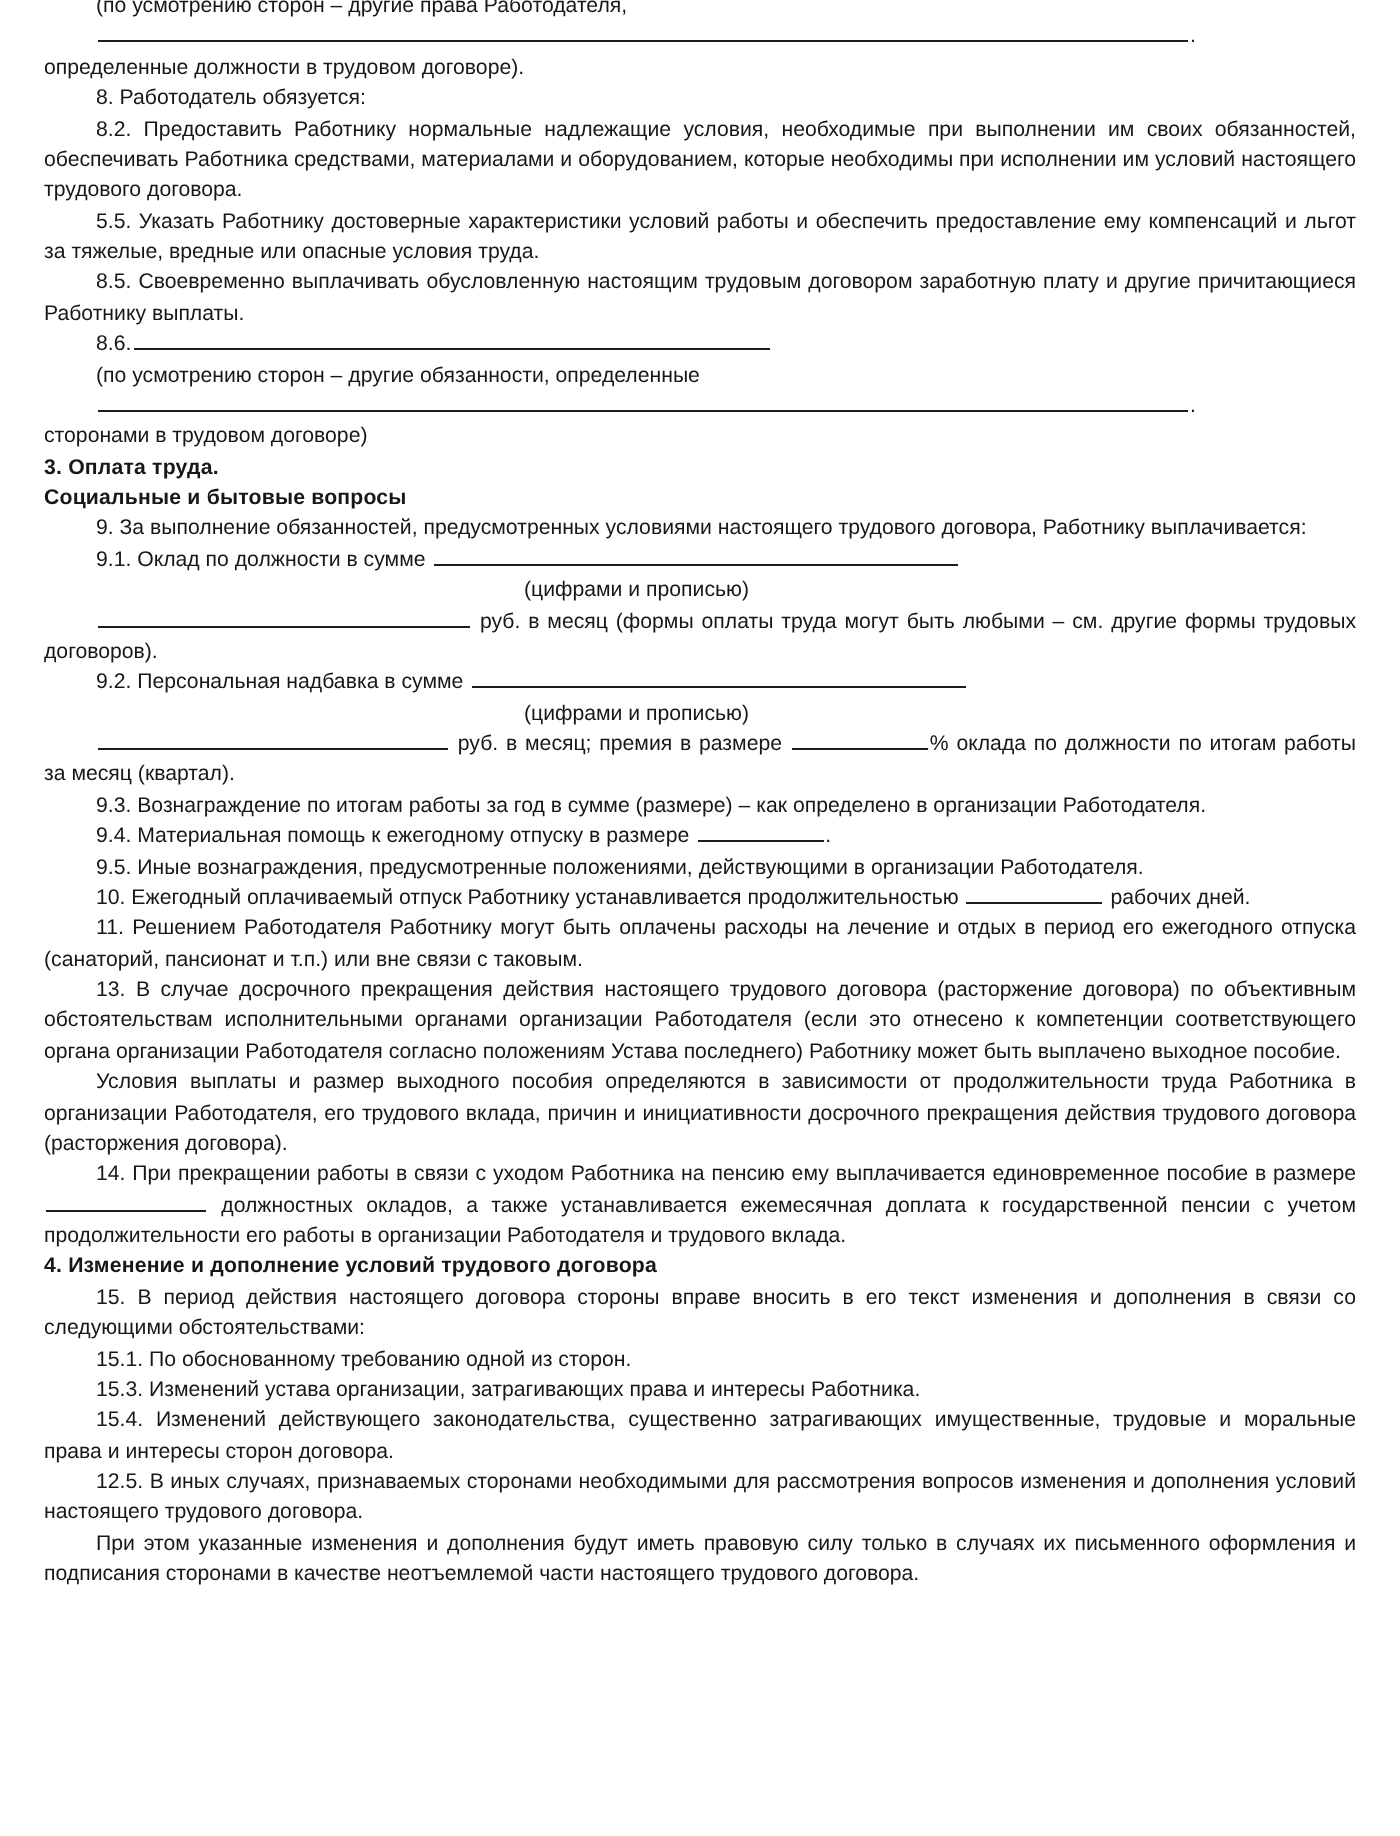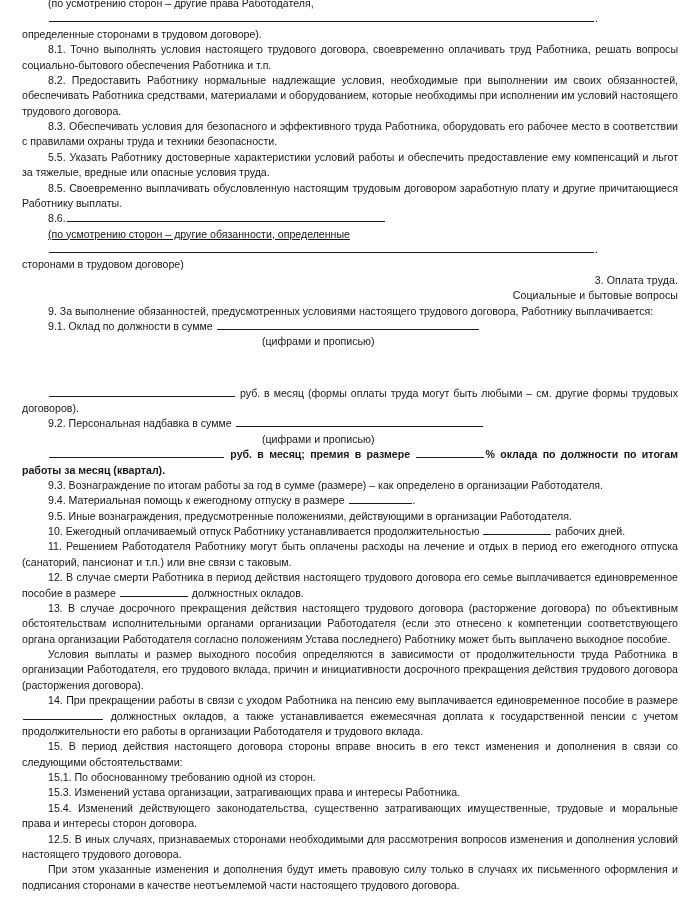--- a/index.html
+++ b/index.html
@@ -37,23 +37,23 @@
     margin: 0;
     padding: 0;
   }
   .p {
     text-indent: 26px;
   }
   .p-flush {
     text-indent: 0;
   }
   .heading {
-    text-align: right;
+    text-align: left;
     text-indent: 0;
-    font-weight: normal;
+    font-weight: bold;
     letter-spacing: 0.1px;
   }
   .nojust {
     text-align: left;
   }
   
   .blank {
     display: inline-block;
     border-bottom: 1px solid #1c1c1c;
     vertical-align: baseline;
@@ -78,49 +78,46 @@
 
     <p class="p-flush nojust" style="text-indent:26px;">
       <span>(по усмотрению сторон – другие права Работодателя,</span>
     </p>
 
     <p class="p-flush nojust" style="text-indent:26px;">
       <span class="blank b-full"></span><span>.</span>
     </p>
 
     <p class="p-flush nojust">
-      <span>определенные сторонами в трудовом договоре).</span>
-    </p>
-
-
-    <p class="p">
-      <span>8.1. Точно выполнять условия настоящего трудового договора, своевременно оплачивать труд Работника, решать вопросы социально-бытового обеспечения Работника и т.п.</span>
-    </p>
+      <span>определенные должности в трудовом договоре).</span>
+    </p>
+
+    <p class="p nojust">
+      <span>8. Работодатель обязуется:</span>
+    </p>
+
 
     <p class="p">
       <span>8.2. Предоставить Работнику нормальные надлежащие условия, необходимые при выполнении им своих обязанностей, обеспечивать Работника средствами, материалами и оборудованием, которые необходимы при исполнении им условий настоящего трудового договора.</span>
     </p>
 
-    <p class="p">
-      <span>8.3. Обеспечивать условия для безопасного и эффективного труда Работника, оборудовать его рабочее место в соответствии с правилами охраны труда и техники безопасности.</span>
-    </p>
 
     <p class="p">
       <span>5.5. Указать Работнику достоверные характеристики условий работы и обеспечить предоставление ему компенсаций и льгот за тяжелые, вредные или опасные условия труда.</span>
     </p>
 
     <p class="p">
       <span>8.5. Своевременно выплачивать обусловленную настоящим трудовым договором заработную плату и другие причитающиеся Работнику выплаты.</span>
     </p>
 
     <p class="p nojust">
       <span>8.6.</span><span class="blank b-w320"></span>
     </p>
 
-    <p class="p-flush nojust" style="text-indent:26px;text-decoration:underline;">
+    <p class="p-flush nojust" style="text-indent:26px;">
       <span>(по усмотрению сторон – другие обязанности, определенные</span>
     </p>
 
     <p class="p-flush nojust" style="text-indent:26px;">
       <span class="blank b-full"></span><span>.</span>
     </p>
 
     <p class="p-flush nojust">
       <span>сторонами в трудовом договоре)</span>
     </p>
@@ -138,35 +135,35 @@
 
     <p class="p nojust">
       <span>9.1. Оклад по должности в сумме</span>
       <span class="blank b-w260"></span>
     </p>
 
     <p class="p-flush nojust" style="text-indent:240px;">
       <span>(цифрами и прописью)</span>
     </p>
 
-    <p class="p-flush" style="text-indent:26px;margin-top:36px;">
+    <p class="p-flush" style="text-indent:26px;">
       <span class="blank b-w185"></span>
       <span>руб. в месяц (формы оплаты труда могут быть любыми – см. другие формы трудовых договоров).</span>
     </p>
 
     <p class="p nojust">
       <span>9.2. Персональная надбавка в сумме</span>
       <span class="blank b-w245"></span>
     </p>
 
     <p class="p-flush nojust" style="text-indent:240px;">
       <span>(цифрами и прописью)</span>
     </p>
 
-    <p class="p-flush" style="text-indent:26px;font-weight:bold;">
+    <p class="p-flush" style="text-indent:26px;">
       <span class="blank b-w175"></span>
       <span>руб. в месяц; премия в размере</span>
       <span class="blank b-w68"></span><span>% оклада по должности по итогам работы за месяц (квартал).</span>
     </p>
 
     <p class="p">
       <span>9.3. Вознаграждение по итогам работы за год в сумме (размере) – как определено в организации Работодателя.</span>
     </p>
 
     <p class="p nojust">
@@ -182,40 +179,38 @@
     <p class="p">
       <span>10. Ежегодный оплачиваемый отпуск Работнику устанавливается продолжительностью</span>
       <span class="blank b-w68"></span>
       <span>рабочих дней.</span>
     </p>
 
     <p class="p">
       <span>11. Решением Работодателя Работнику могут быть оплачены расходы на лечение и отдых в период его ежегодного отпуска (санаторий, пансионат и т.п.) или вне связи с таковым.</span>
     </p>
 
-    <p class="p">
-      <span>12. В случае смерти Работника в период действия настоящего трудового договора его семье выплачивается единовременное пособие в размере</span>
-      <span class="blank b-w68"></span>
-      <span>должностных окладов.</span>
-    </p>
 
     <p class="p">
       <span>13. В случае досрочного прекращения действия настоящего трудового договора (расторжение договора) по объективным обстоятельствам исполнительными органами организации Работодателя (если это отнесено к компетенции соответствующего органа организации Работодателя согласно положениям Устава последнего) Работнику может быть выплачено выходное пособие.</span>
     </p>
 
     <p class="p">
       <span>Условия выплаты и размер выходного пособия определяются в зависимости от продолжительности труда Работника в организации Работодателя, его трудового вклада, причин и инициативности досрочного прекращения действия трудового договора (расторжения договора).</span>
     </p>
 
     <p class="p">
       <span>14. При прекращении работы в связи с уходом Работника на пенсию ему выплачивается единовременное пособие в размере</span>
       <span class="blank b-w80"></span>
       <span>должностных окладов, а также устанавливается ежемесячная доплата к государственной пенсии с учетом продолжительности его работы в организации Работодателя и трудового вклада.</span>
     </p>
 
+    <p class="heading">
+      <span>4. Изменение и дополнение условий трудового договора</span>
+    </p>
 
     <p class="p">
       <span>15. В период действия настоящего договора стороны вправе вносить в его текст изменения и дополнения в связи со следующими обстоятельствами:</span>
     </p>
 
     <p class="p nojust">
       <span>15.1. По обоснованному требованию одной из сторон.</span>
     </p>
 
 

